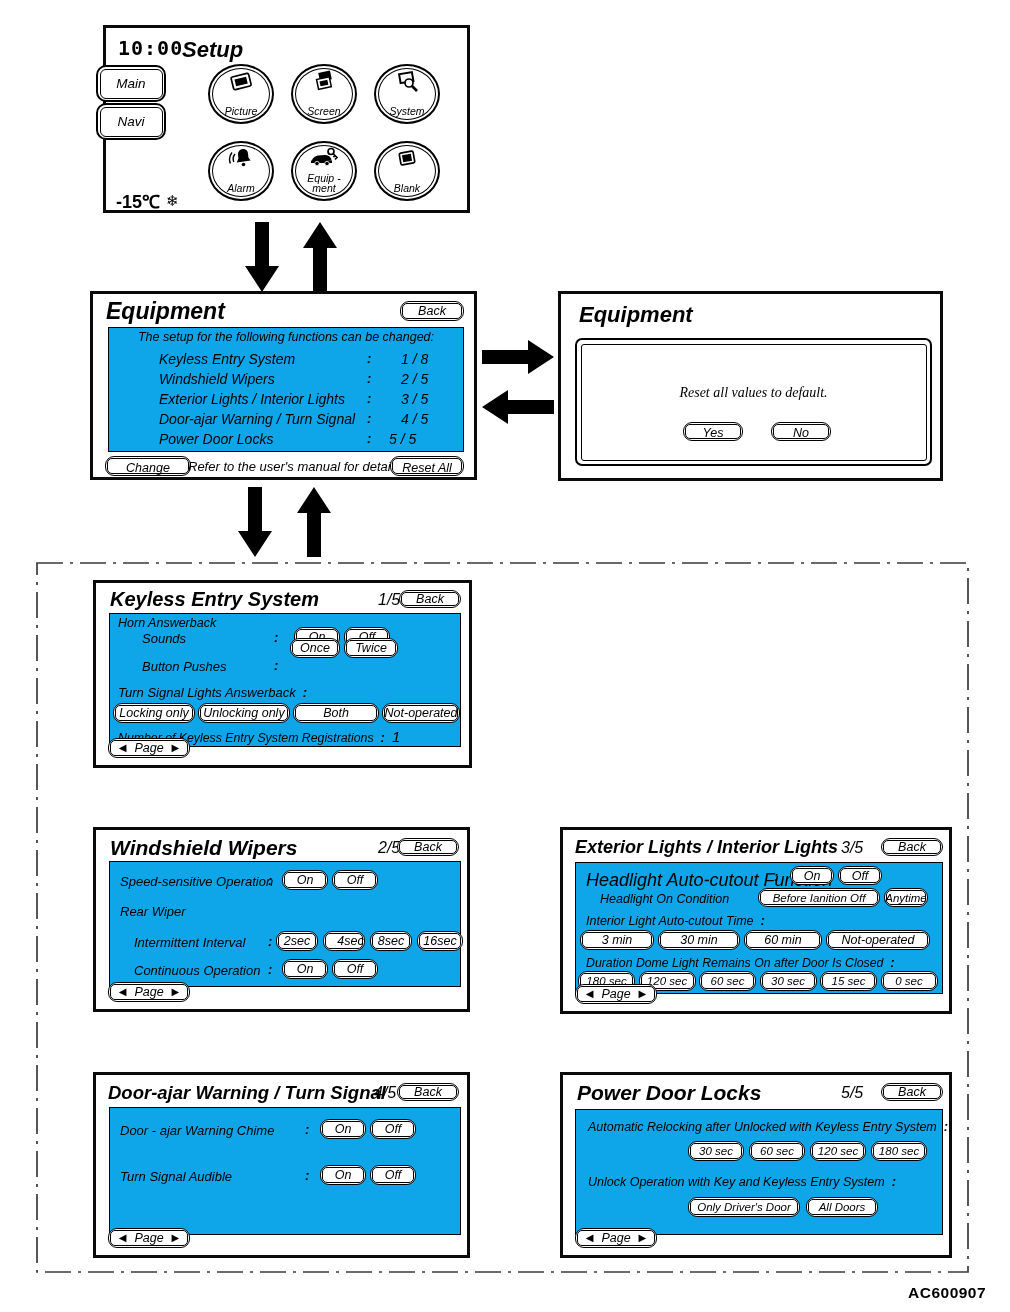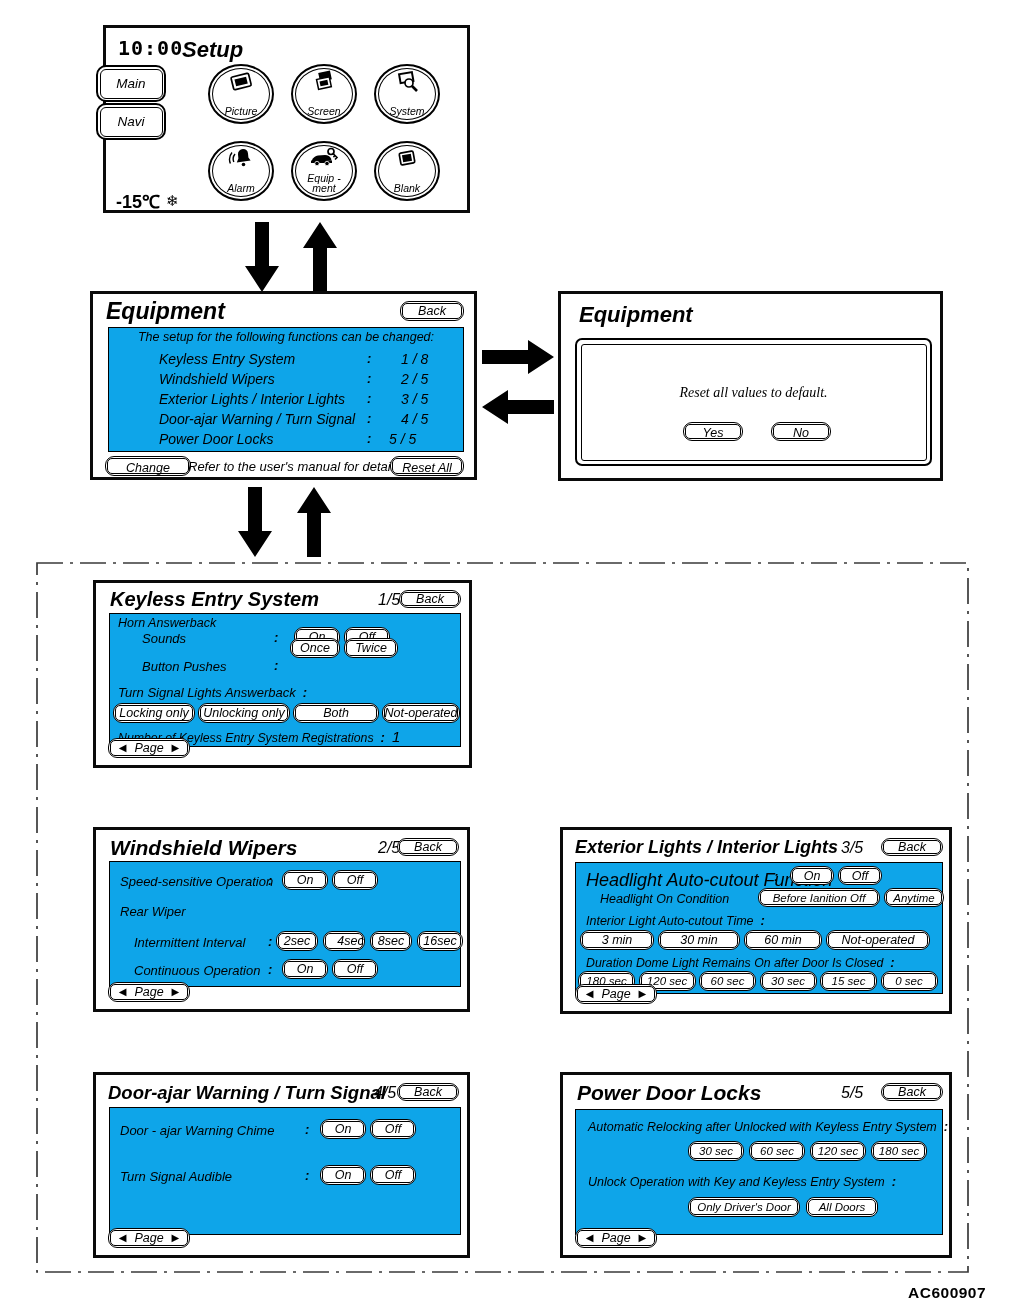--- a/index.html
+++ b/index.html
@@ -326,21 +326,21 @@
         <div class="btn" style="width:44px;height:19px;">
             <span>Off</span>
           </div>
       </div>
       <div class="lbl" style="left:24px;top:29px;font-size:12.5px;">Headlight On Condition</div>
       <span class="colon" style="left:198px;top:28px;">:</span>
       <div class="btnrow" style="left:182px;top:25px;gap:4px;">
         <div class="btn" style="width:122px;height:19px;font-size:11.5px;">
             <span>Before Ianition Off</span>
           </div>
-        <div class="btn" style="width:60px;height:19px;font-size:11.5px;">
+        <div class="btn" style="width:44px;height:19px;font-size:11.5px;">
             <span>Anytime</span>
           </div>
       </div>
       <div class="lbl" style="left:10px;top:50px;font-size:12.5px;">
         <span>Interior Light Auto-cutout Time</span>
         <span class="cln">:</span>
       </div>
       <div class="btnrow" style="left:4px;top:67px;">
         <div class="btn" style="width:74px;height:20px;">
             <span>3 min</span>
@@ -448,21 +448,21 @@
           </div>
       </div>
       <div class="lbl" style="left:12px;top:64px;font-size:12.5px;">
         <span>Unlock Operation with Key and Keyless Entry System</span>
         <span class="cln">:</span>
       </div>
       <div class="btnrow" style="left:112px;top:87px;gap:6px;">
         <div class="btn" style="width:112px;height:20px;font-size:11.5px;">
             <span>Only Driver's Door</span>
           </div>
-        <div class="btn" style="width:72px;height:20px;font-size:11.5px;border-radius:8px;">
+        <div class="btn" style="width:72px;height:20px;font-size:11.5px;">
             <span>All Doors</span>
           </div>
       </div>
     </div>
     <div class="btn pagebtn">
       <span class="tri">◀</span>
       <span>Page</span>
       <span class="tri">▶</span>
     </div>
   </div>

